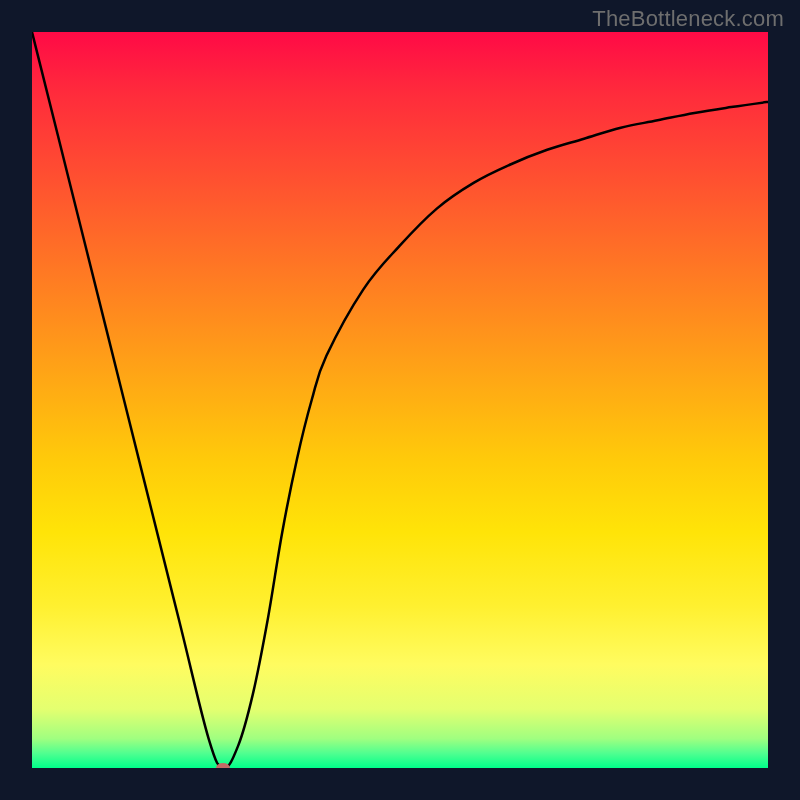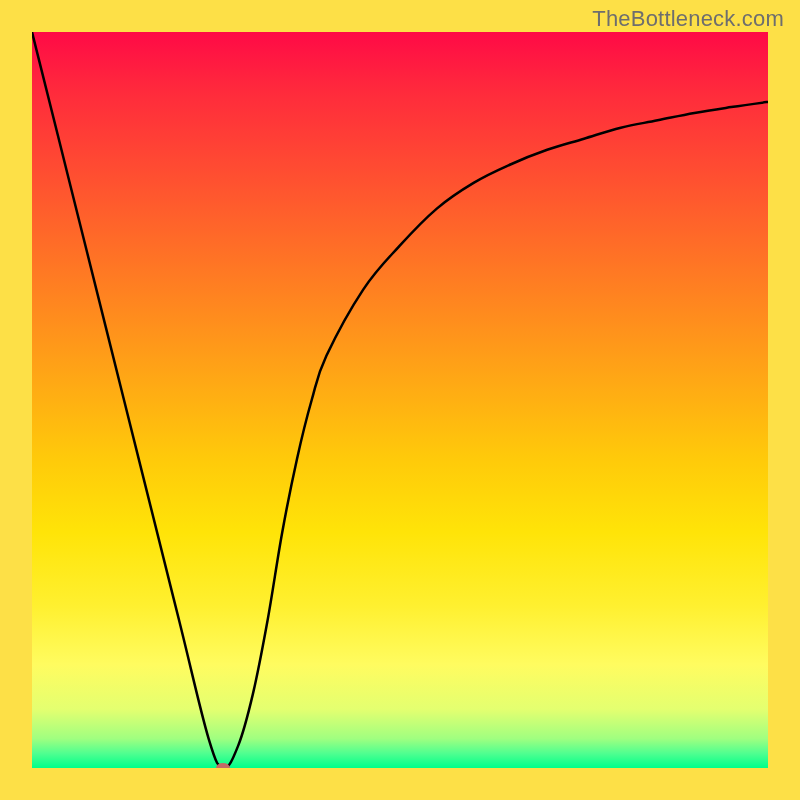--- a/index.html
+++ b/index.html
@@ -7,21 +7,21 @@
     padding: 0;
     width: 800px;
     height: 800px;
     background: #000;
     overflow: hidden;
   }
   .container {
     position: relative;
     width: 800px;
     height: 800px;
-    background: #fde047;
+    background: #0f172a;
   }
   .plot-area {
     position: absolute;
     left: 32px;
     top: 32px;
     width: 736px;
     height: 736px;
     overflow: hidden;
   }
   .gradient-bg {

